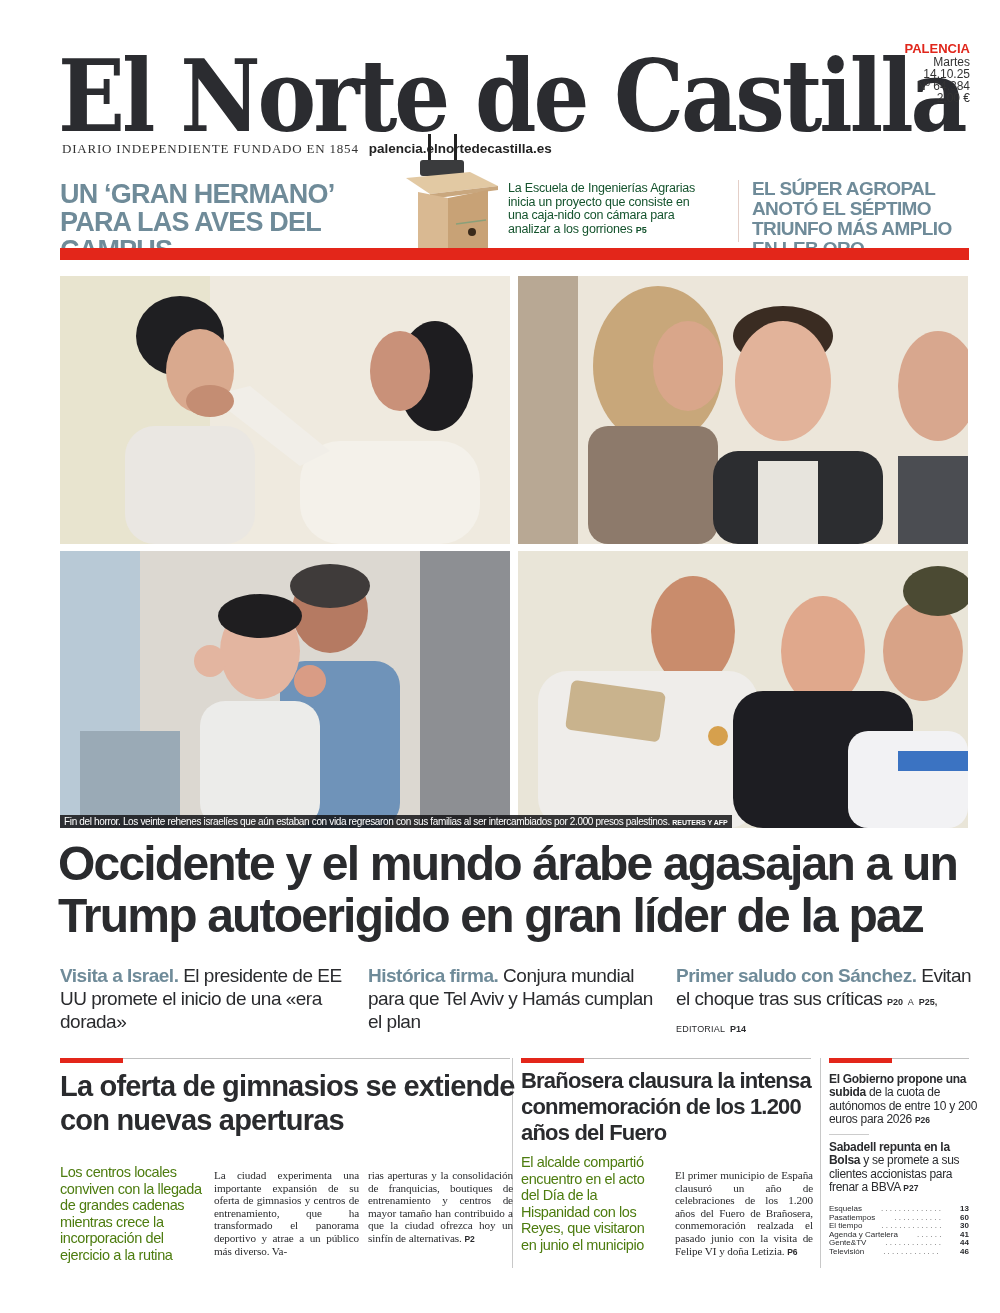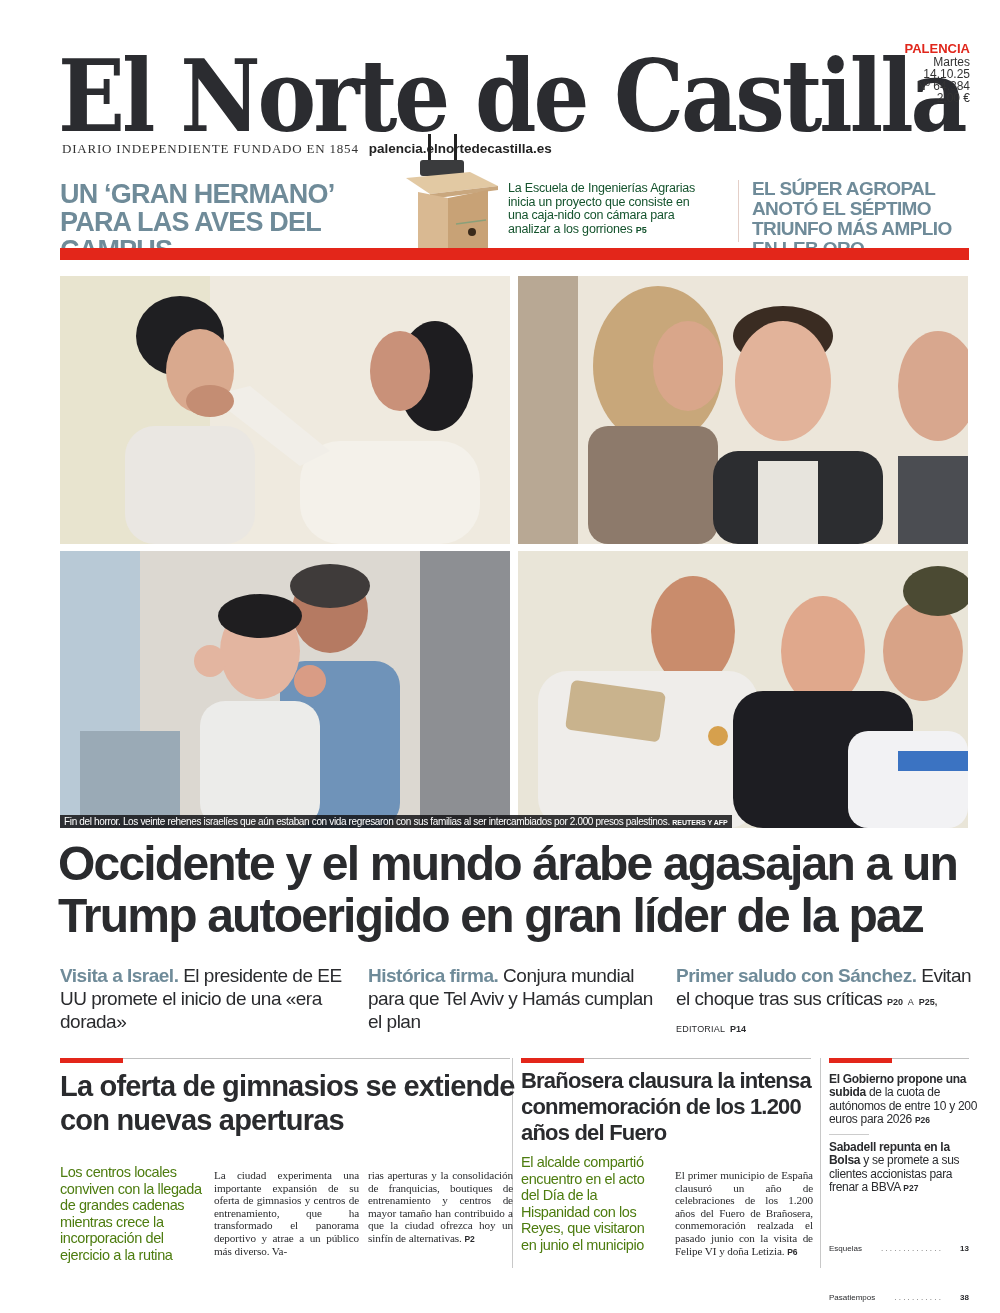--- a/index.html
+++ b/index.html
@@ -105,21 +105,21 @@
   .brief b { font-weight: bold; }
   .brief .pageref { font-size: 8.5px; }
   .brief1 { left: 829px; top: 1073px; width: 150px; }
   .brief2 { left: 829px; top: 1141px; width: 150px; }
 
   .index { left: 829px; top: 1205px; width: 140px; font-size: 8px; line-height: 8.6px; color: #2a2b2e; }
   .index-row { display: flex; align-items: baseline; gap: 18px; }
   .index-row .lbl { white-space: nowrap; }
   .index-row .dots { flex: 1; overflow: hidden; white-space: nowrap; color: #555; margin: 0 1px; }
   .index-row .dots::before { content: ". . . . . . . . . . . . . . . . . . . . . . . . . . . . . . . . . . . . . . . . . . ."; }
-  .index-row .pg { font-weight: bold; margin-top: 40px; }
+  .index-row .pg { font-weight: bold; }
 </style>
 </head>
 <body>
 
 <div class="abs masthead-title">El Norte de Castilla</div>
 <div class="abs tagline">
   <span>DIARIO INDEPENDIENTE FUNDADO EN 1854</span>
   <span class="url">palencia.elnortedecastilla.es</span>
 </div>
 <div class="abs edition">
@@ -297,21 +297,21 @@
 
 <div class="abs index">
   <div class="index-row">
     <span class="lbl">Esquelas</span>
       <span class="dots"></span>
       <span class="pg">13</span>
   </div>
   <div class="index-row">
     <span class="lbl">Pasatiempos</span>
       <span class="dots"></span>
-      <span class="pg">38</span>
+      <span class="pg">60</span>
   </div>
   <div class="index-row">
     <span class="lbl">El tiempo</span>
       <span class="dots"></span>
       <span class="pg">30</span>
   </div>
   <div class="index-row">
     <span class="lbl">Agenda y Cartelera</span>
       <span class="dots"></span>
       <span class="pg">41</span>

